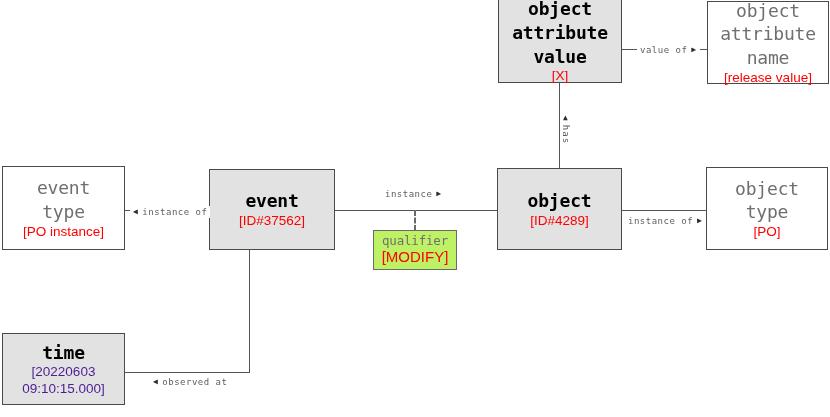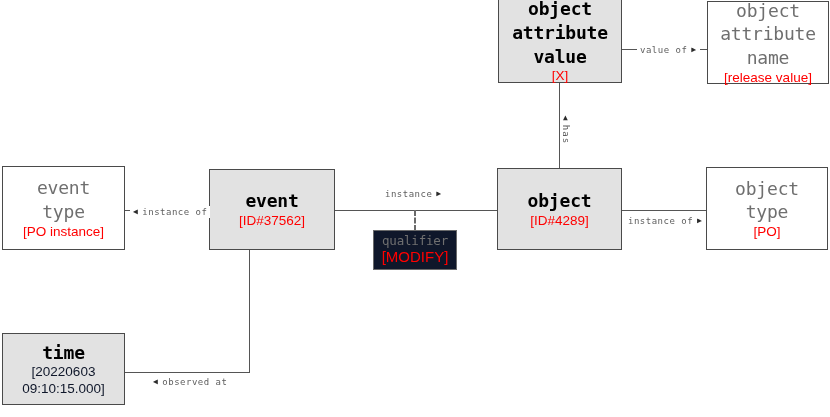--- a/index.html
+++ b/index.html
@@ -34,27 +34,27 @@
     white-space:pre-line;
   }
   .ttl.bold{font-weight:bold;color:#000000;}
   .val{
     font-family:"Liberation Sans","DejaVu Sans",sans-serif;
     font-size:13.5px;
     color:#ff0000;
     white-space:pre-line;
     line-height:1.22;
   }
-  .val.orange{color:#0f172a;}
+  .val.orange{color:#4c1d95;}
 
   .qnode{
     position:absolute;
     box-sizing:border-box;
     border:1.5px solid #6a6a6a;
-    background:#0f172a;
+    background:#bef264;
     display:flex;flex-direction:column;
     align-items:center;justify-content:center;
     z-index:3;
   }
   .qnode .ttl{font-size:12.5px;}
   .qnode .val{font-size:15px;text-align:center;}
 
   
   .ln{position:absolute;background:#555555;z-index:1;}
   .lnh{height:1.4px;}

